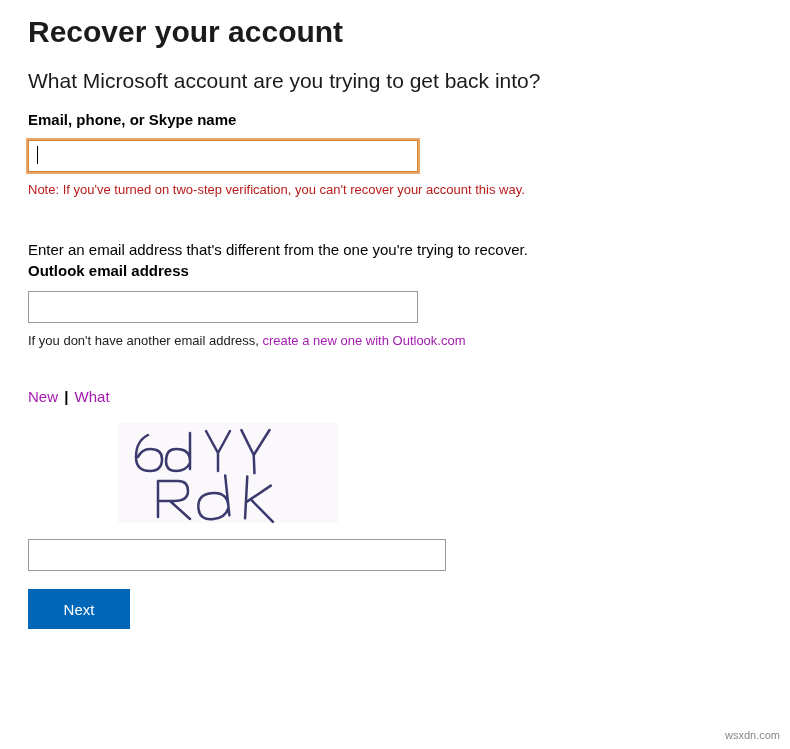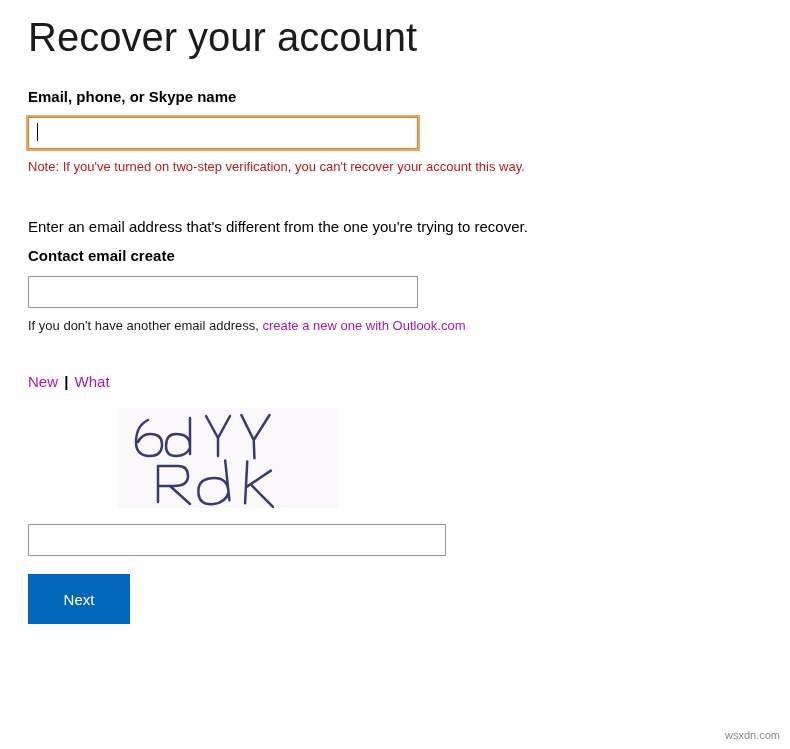--- a/index.html
+++ b/index.html
@@ -10,24 +10,24 @@
     body {
       font-family: "Segoe UI", Arial, sans-serif;
       background: #fff;
       width: 790px;
       height: 749px;
       position: relative;
       padding: 15px 28px;
       color: #1b1b1b;
     }
     .page-title {
-      font-size: 40px;
-      font-weight: 400;
+      font-size: 30px;
+      font-weight: 700;
       color: #1b1b1b;
-      margin-bottom: 28px;
+      margin-bottom: 20px;
     }
     .section-heading {
       font-size: 21px;
       font-weight: 300;
       color: #1b1b1b;
       margin-bottom: 18px;
     }
     .field-label {
       font-size: 15px;
       font-weight: 700;
@@ -60,21 +60,21 @@
       margin-left: 2px;
     }
     .note-text {
       font-size: 13px;
       color: #b91c1c;
       margin-top: 10px;
     }
     .instruction-text {
       font-size: 15px;
       color: #000;
-      margin-bottom: 12px;
+      margin-bottom: 4px;
     }
     .section {
       margin-bottom: 44px;
     }
     .section-contact {
       margin-bottom: 40px;
     }
     .link-text {
       font-size: 13px;
       color: #1b1b1b;
@@ -109,21 +109,21 @@
     }
     .captcha-image svg {
       width: 100%;
       height: 100%;
     }
     .next-button {
       background: #0067b8;
       color: #fff;
       border: none;
       width: 102px;
-      height: 50px;
+      height: 40px;
       font-size: 15px;
       font-family: inherit;
       cursor: pointer;
       font-weight: 400;
       margin-top: 18px;
     }
     .watermark {
       position: absolute;
       bottom: 8px;
       right: 10px;
@@ -133,28 +133,29 @@
     }
   </style>
 </head>
 <body>
 
 
 
 <h1 class="page-title">Recover your account</h1>
 
 <div class="section">
+  <h2 class="section-heading">What Microsoft account are you trying to get back into?</h2>
   <label class="field-label">Email, phone, or Skype name</label>
   <div class="text-input focused"><span class="cursor"></span></div>
   <div class="note-text">Note: If you've turned on two-step verification, you can't recover your account this way.</div>
 </div>
 
 <div class="section-contact">
   <div class="instruction-text">Enter an email address that's different from the one you're trying to recover.</div>
-  <label class="field-label">Contact email create</label>
+  <label class="field-label">Outlook email address</label>
   <input type="text" class="text-input" value="" style="">
   <div class="link-text">
     <span>If you don't have another email address, </span><a class="link">create a new one with Outlook.com</a>
   </div>
 </div>
 
 <div>
   <div class="captcha-links">
     <a class="link bold">New</a>
     <span class="sep">|</span>

